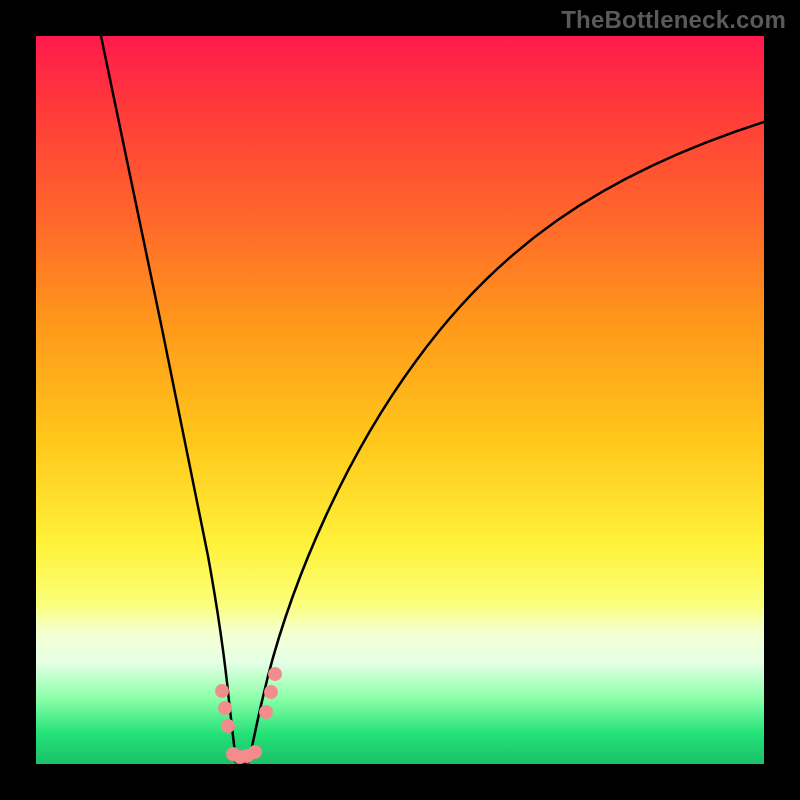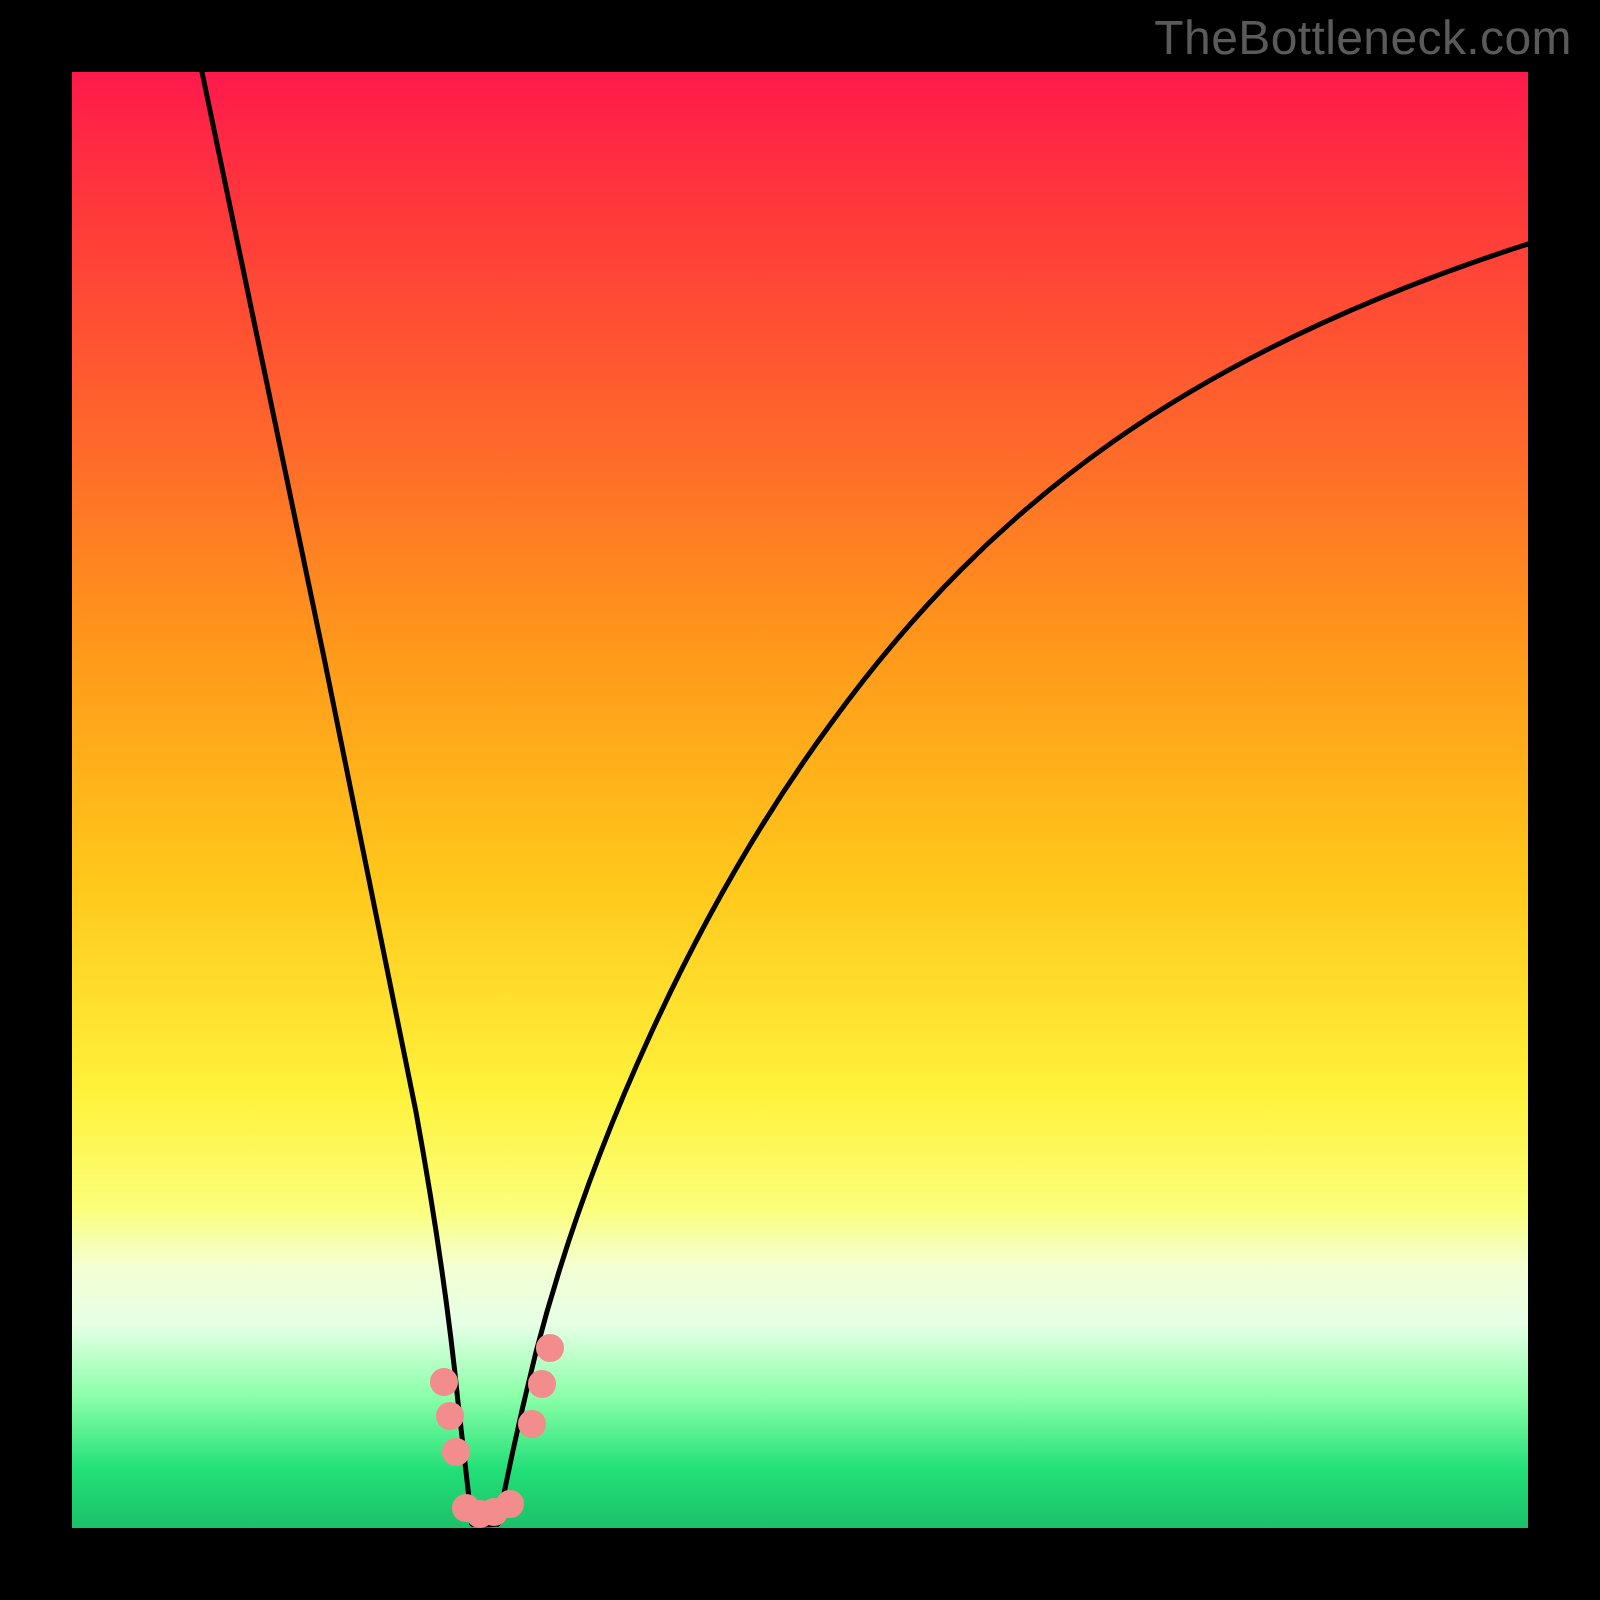--- a/index.html
+++ b/index.html
@@ -39,21 +39,21 @@
       #22e077 96%,
       #1cc06a 100%
     );
   }
   .watermark {
     position: absolute;
     top: 6px;
     right: 14px;
     color: #5a5a5a;
     font-size: 24px;
-    font-weight: 400;
+    font-weight: 700;
     letter-spacing: 0.2px;
     user-select: none;
   }
   svg.curves {
     position: absolute;
     left: 0;
     top: 0;
     width: 728px;
     height: 728px;
     overflow: visible;

